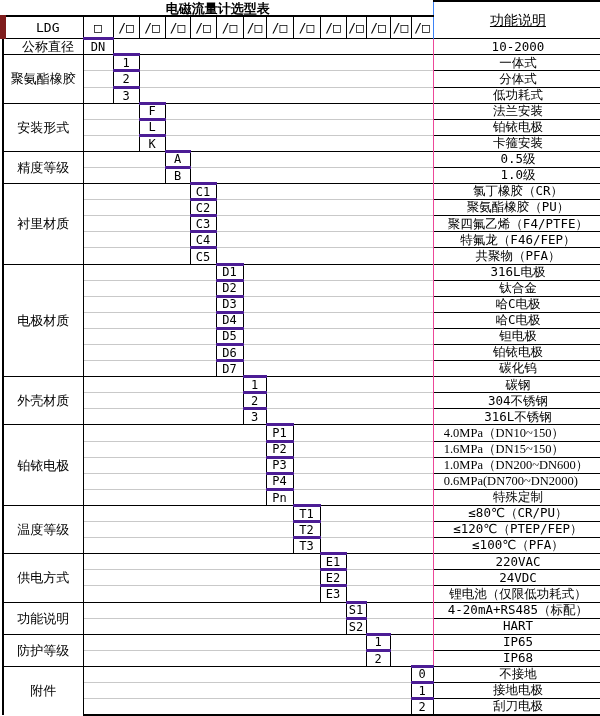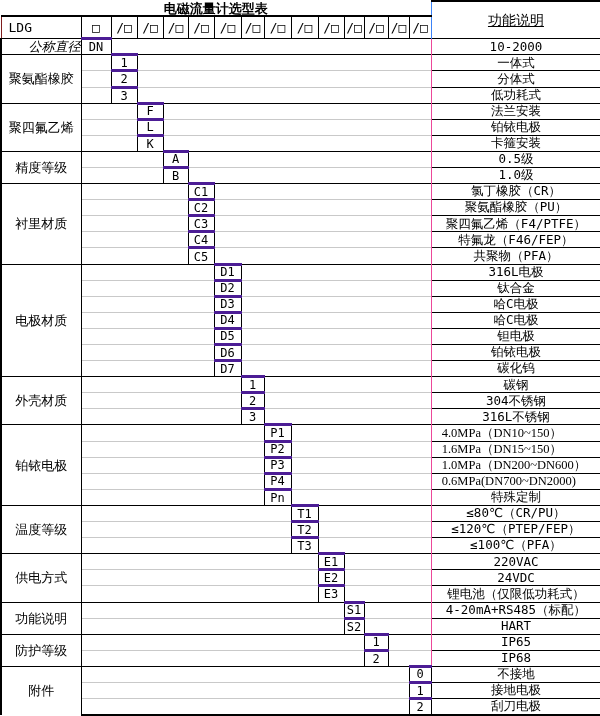--- a/index.html
+++ b/index.html
@@ -4,25 +4,25 @@
 <style>
   html,body{margin:0;padding:0;background:#ffffff;}
   body{width:600px;height:716px;font-family:"DejaVu Sans Mono","Liberation Mono","DejaVu Sans",monospace;color:#000;}
   table{border-collapse:collapse;table-layout:fixed;width:600px;height:716px;}
   td{padding:0;margin:0;vertical-align:middle;text-align:center;font-size:12.5px;line-height:1;overflow:hidden;white-space:nowrap;}
   
   td.title-cell{border:none;font-size:13px;font-weight:bold;height:14px;}
   td.fn-header{border-top:2px solid #000;border-left:1px solid #3b82f6;border-right:2px solid #000;font-size:14px;text-decoration:underline;}
   
   tr.ldg-row td{border-top:2px solid #000;height:20px;font-size:13px;}
-  td.ldg-cell{border-left:1px solid #7f1d1d;text-align:left;padding-left:7px;}
+  td.ldg-cell{border-left:6px solid #7f1d1d;text-align:center;padding-left:7px;}
   td.slot-cell,td.box-cell{border-left:1px solid #000;font-size:13px;}
   
   td.cat-label{border-left:2px solid #000;border-top:1px solid #000;font-size:13px;}
-  td.cat-label.lft{text-align:right;padding-left:18px;font-style:italic;}
+  td.cat-label.lft{text-align:left;padding-left:18px;}
   td.code-cell{border-left:1px solid #000;border-right:1px solid #000;border-top:3px solid #4c1d95;font-size:12px;}
   td.spacer{border-left:1px solid #000;}
   td.spacer.blk{border-top:1px solid #000;}
   td.spacer.lite{border-top:1px solid #c9c9c9;}
   td.desc-cell{border-left:1px solid #ec4899;border-top:1px solid #000;border-right:2px solid #000;}
   td.desc-cell.left{text-align:left;padding-left:10px;font-family:Liberation Serif, serif;}
   tr.last td{border-bottom:2px solid #000;}
   tr.grp-row{height:16px;}
 </style>
 </head>
@@ -88,21 +88,21 @@
         <td class="spacer lite" colspan="12"></td>
         <td class="desc-cell">分体式</td>
       </tr>
       <tr class="grp-row">
         <td class="spacer lite" colspan="1"></td>
         <td class="code-cell">3</td>
         <td class="spacer lite" colspan="12"></td>
         <td class="desc-cell">低功耗式</td>
       </tr>
       <tr class="grp-row">
-        <td class="cat-label" rowspan="3">聚四氟乙烯</td>
+        <td class="cat-label" rowspan="3">安装形式</td>
         <td class="spacer blk" colspan="2"></td>
         <td class="code-cell">F</td>
         <td class="spacer blk" colspan="11"></td>
         <td class="desc-cell">法兰安装</td>
       </tr>
       <tr class="grp-row">
         <td class="spacer lite" colspan="2"></td>
         <td class="code-cell">L</td>
         <td class="spacer lite" colspan="11"></td>
         <td class="desc-cell">铂铱电极</td>

